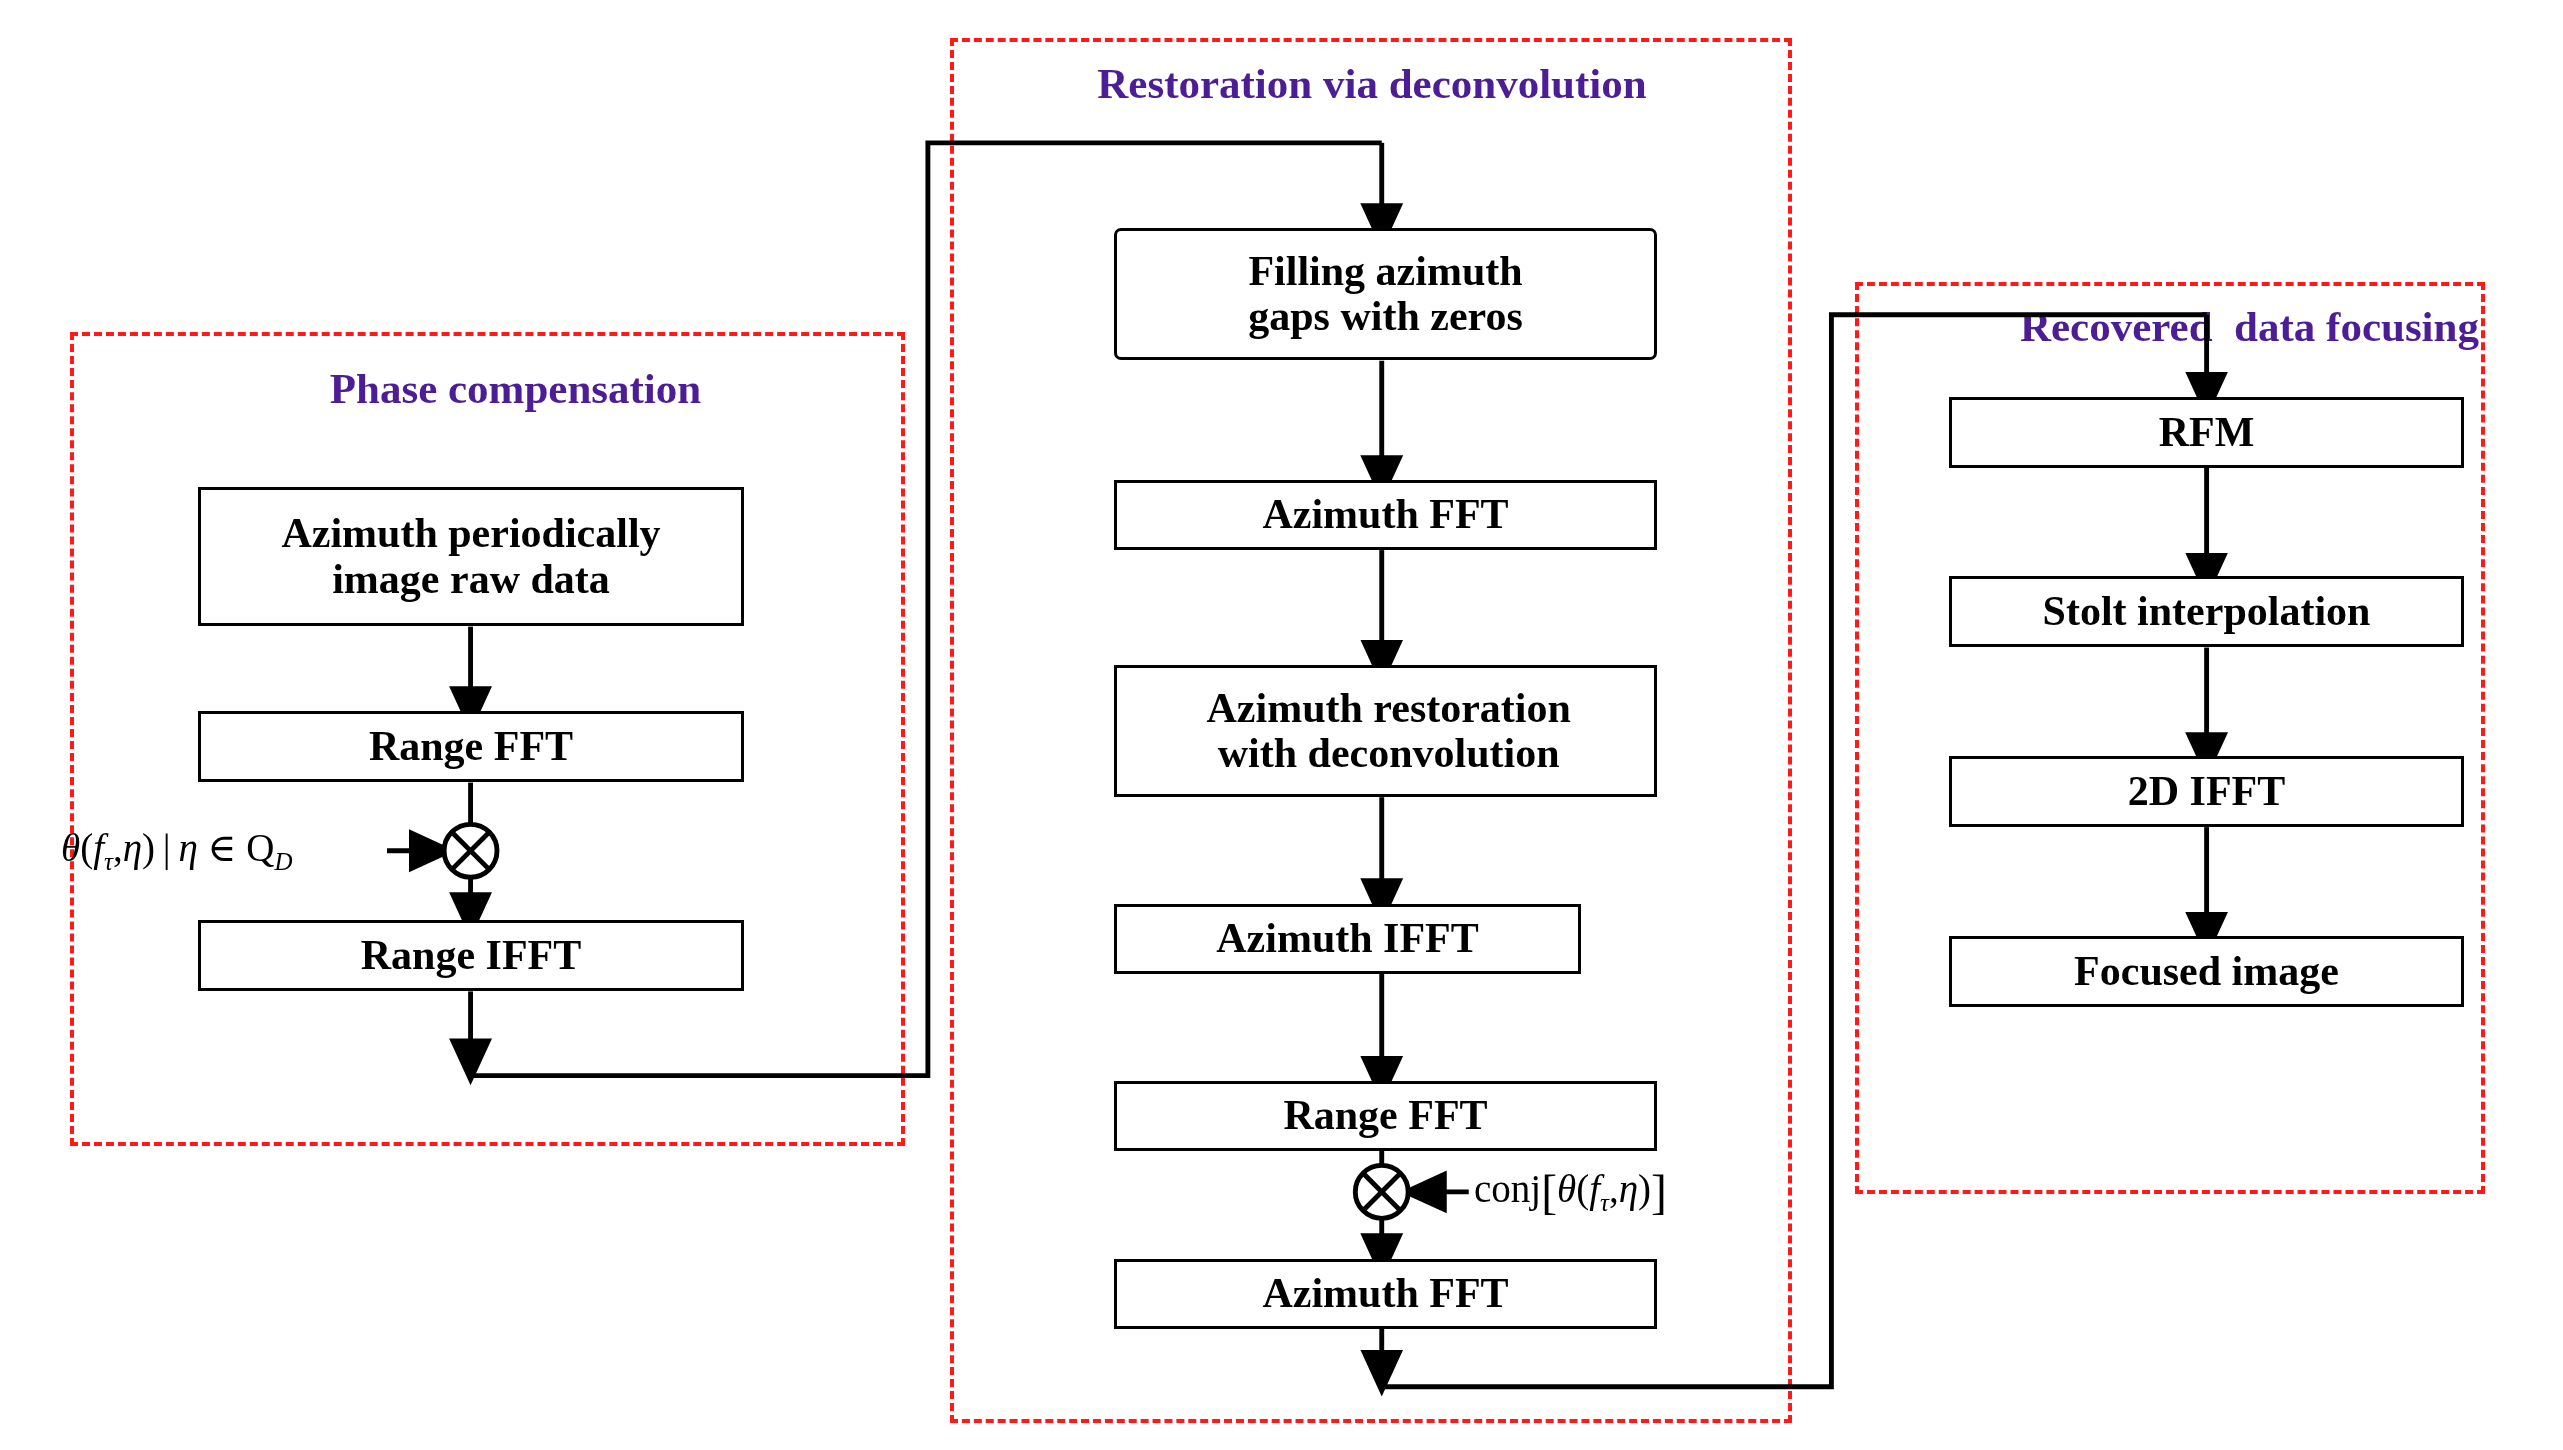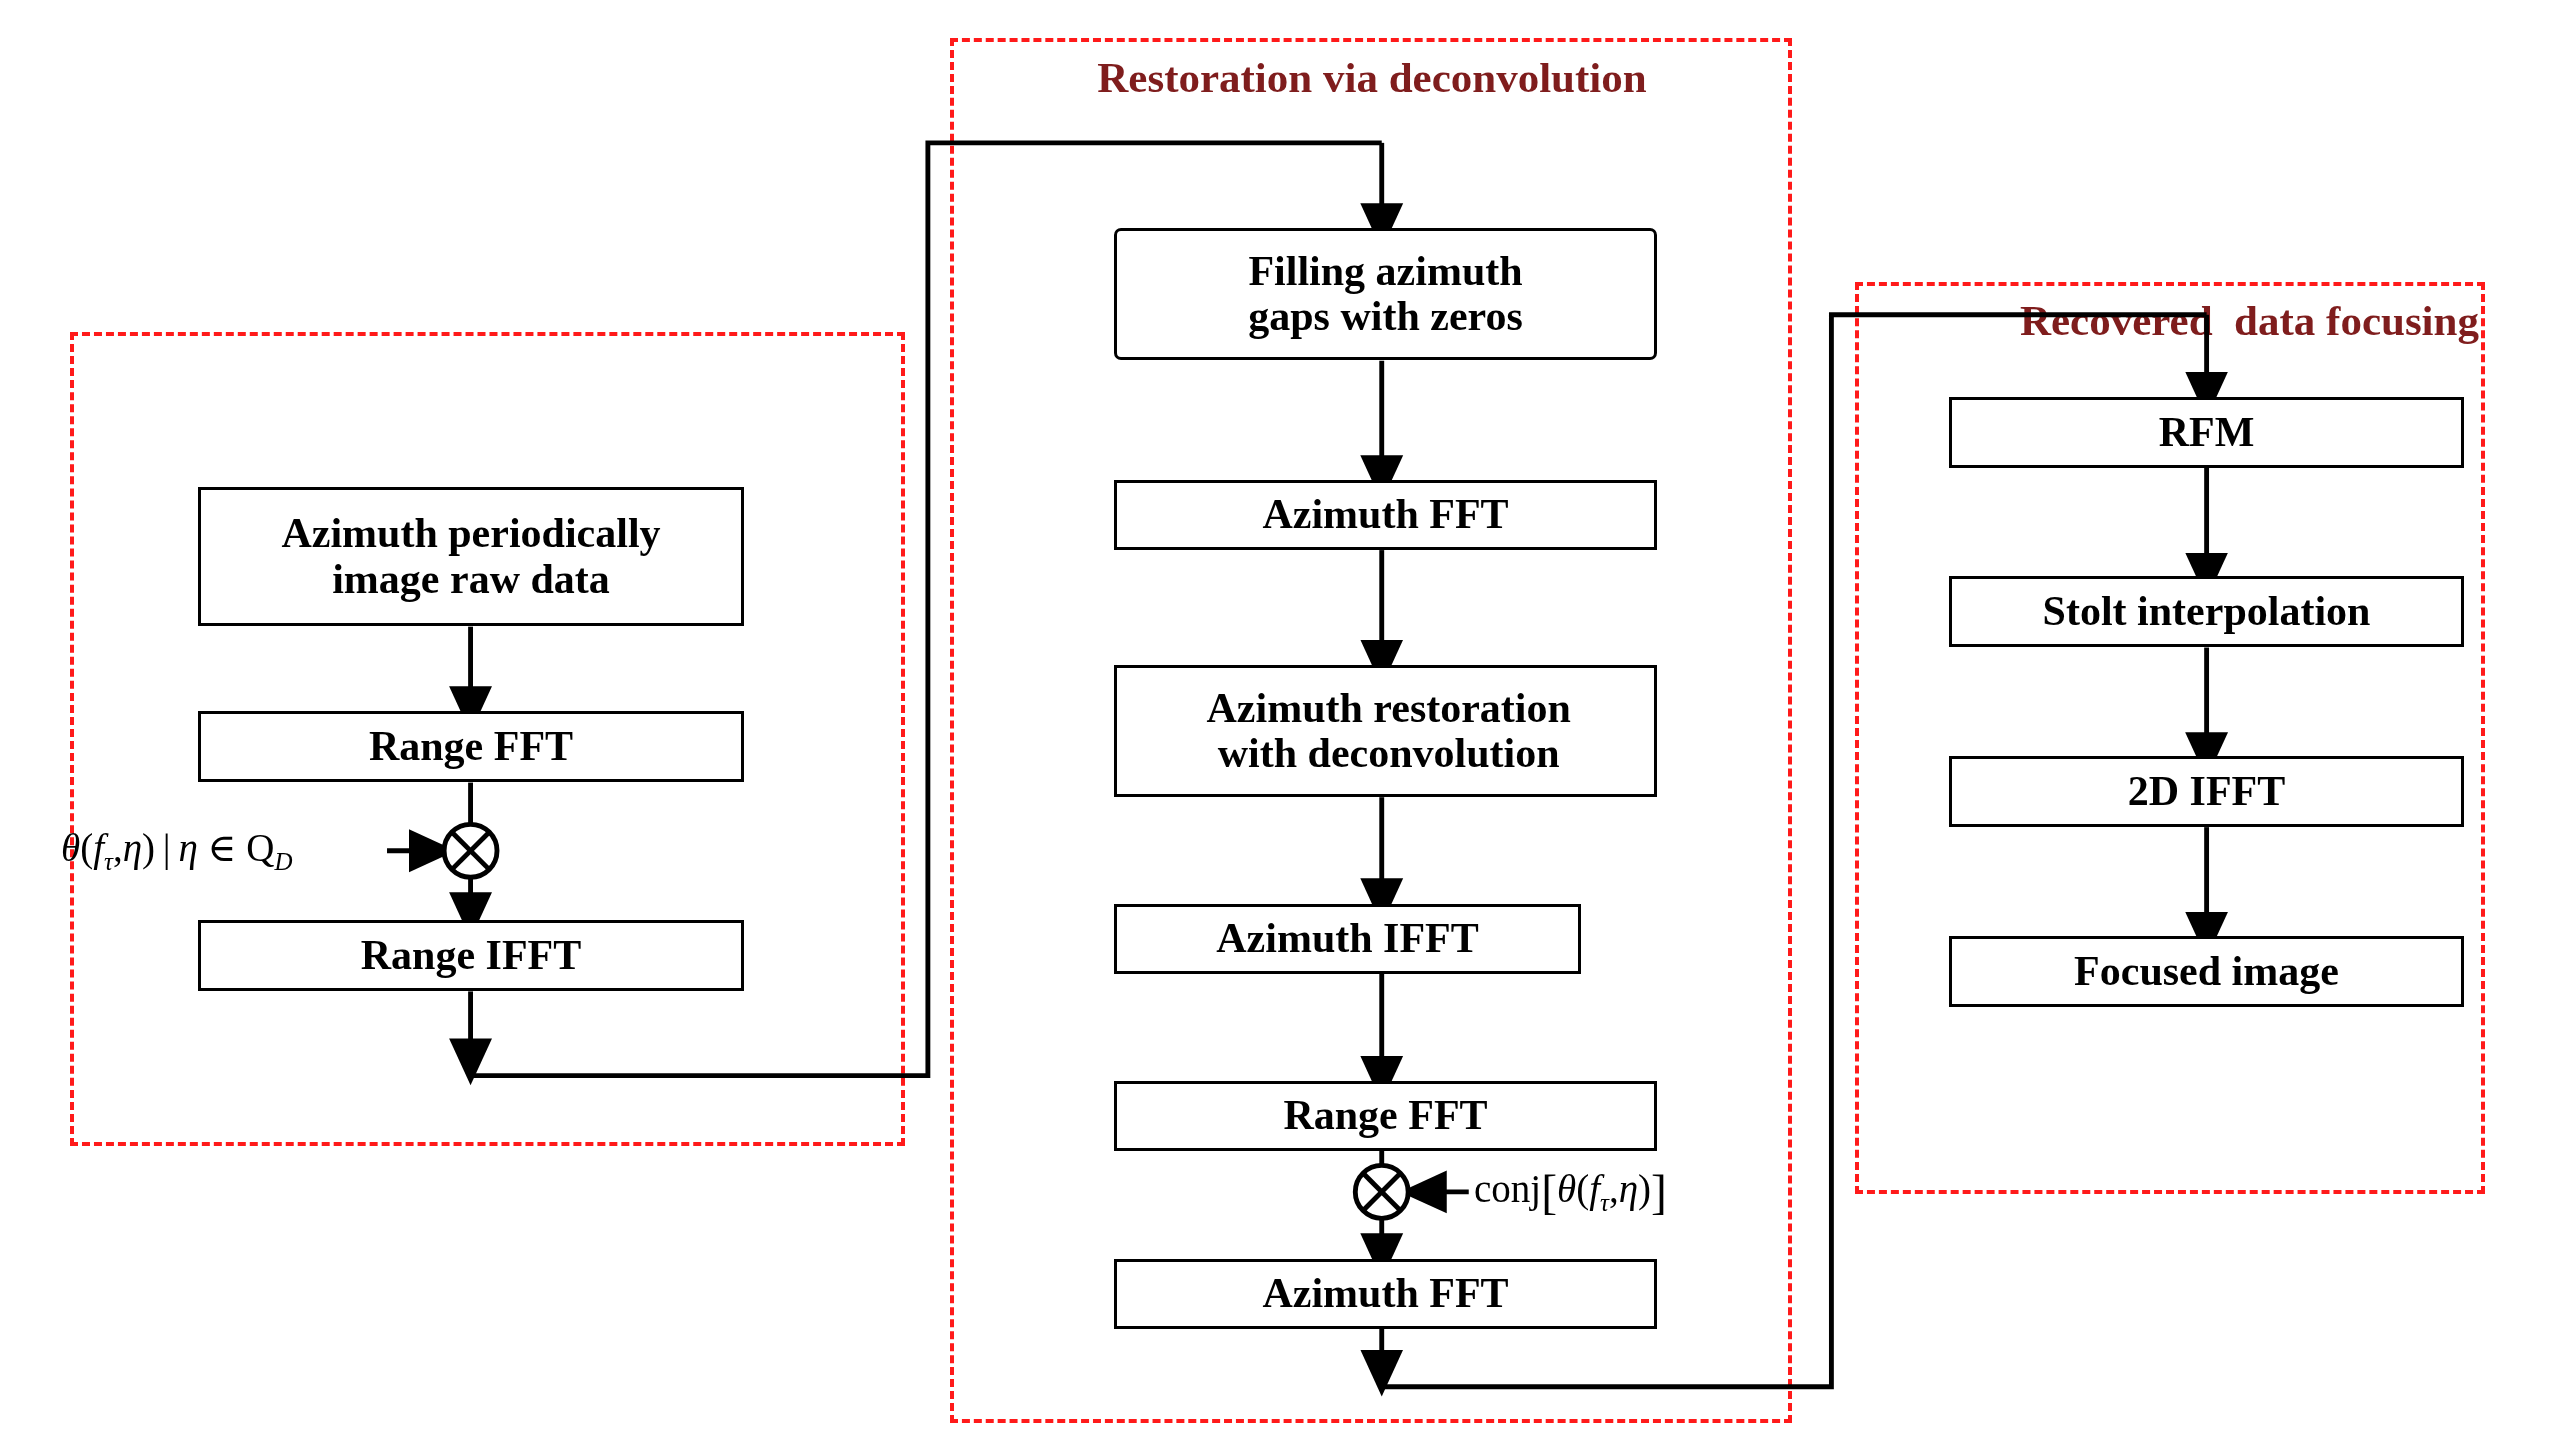--- a/index.html
+++ b/index.html
@@ -19,24 +19,25 @@
   .group-box {
     position: absolute;
     border: 4.9px dashed #ff1a1a;
     box-sizing: border-box;
     background: transparent;
   }
   .group-title {
     position: absolute;
     font-size: 43px;
     font-weight: bold;
-    color: #7f1d1d;
+    color: #4c1d95;
     white-space: pre;
     letter-spacing: 0px;
     line-height: 1;
+    margin-top: 6px;
   }
   
   .node {
     position: absolute;
     box-sizing: border-box;
     border: 3.5px solid #000000;
     background: #ffffff;
     display: flex;
     align-items: center;
     justify-content: center;
@@ -77,20 +78,21 @@
     vertical-align: -0.12em;
   }
   .mathlabel .rom { font-style: normal; }
 </style>
 </head>
 <body>
 
 <div id="stage">
 
   <div class="group-box" style="left:70px; top:332px; width:835px; height:814px;"></div>
+  <div class="group-title" style="left:202px; top:361px; width:627px; text-align:center;">Phase compensation</div>
 
   <div class="group-box" style="left:950px; top:38px; width:842px; height:1385px;"></div>
   <div class="group-title" style="left:975px; top:56px; width:794px; text-align:center;">Restoration via deconvolution</div>
 
   <div class="group-box" style="left:1855px; top:282px; width:630px; height:912px;"></div>
   <div class="group-title" style="left:1866px; top:299px; width:613px; text-align:right;">Recovered  data focusing</div>
 
   <svg id="wires" viewBox="0 0 3682 2084" xmlns="http://www.w3.org/2000/svg">
     <defs>
       <marker id="ah" markerWidth="11" markerHeight="11" refX="5.2" refY="5" orient="auto" markerUnits="strokeWidth">

